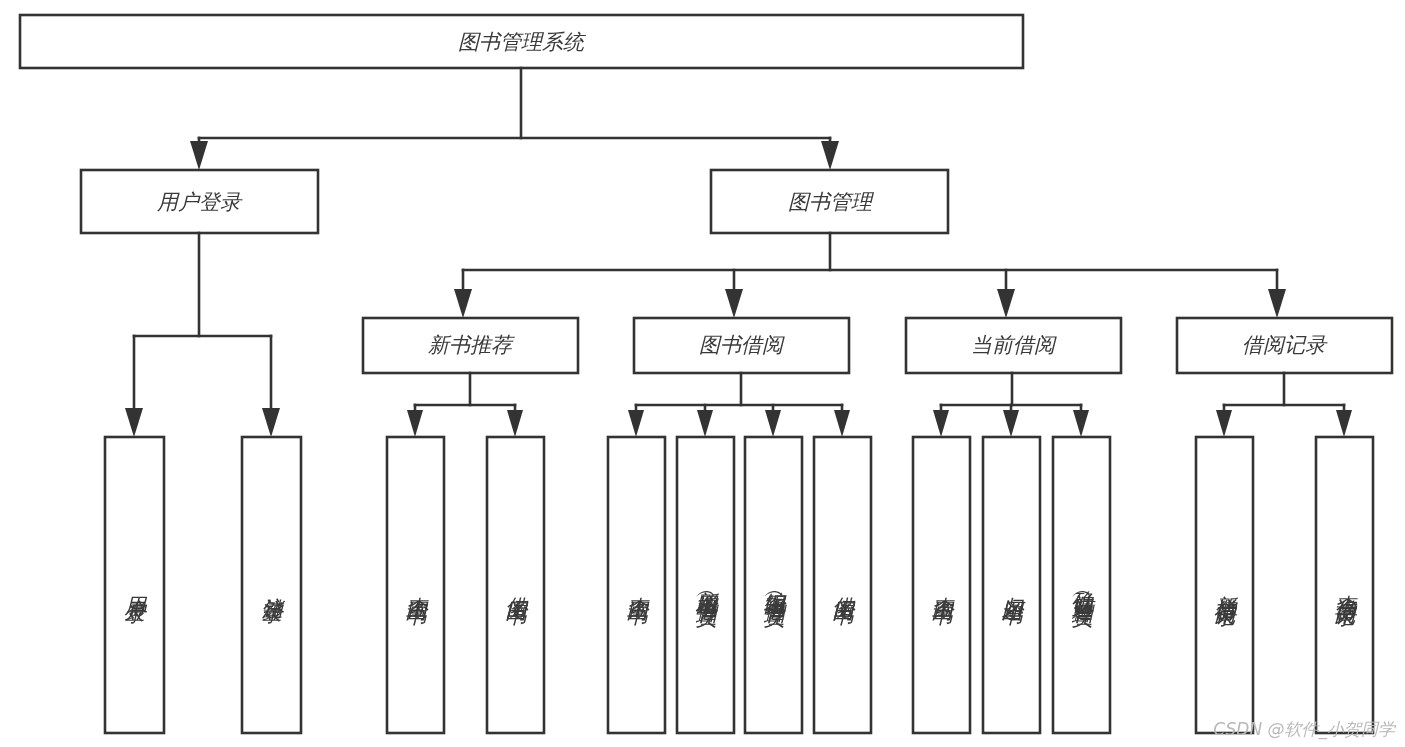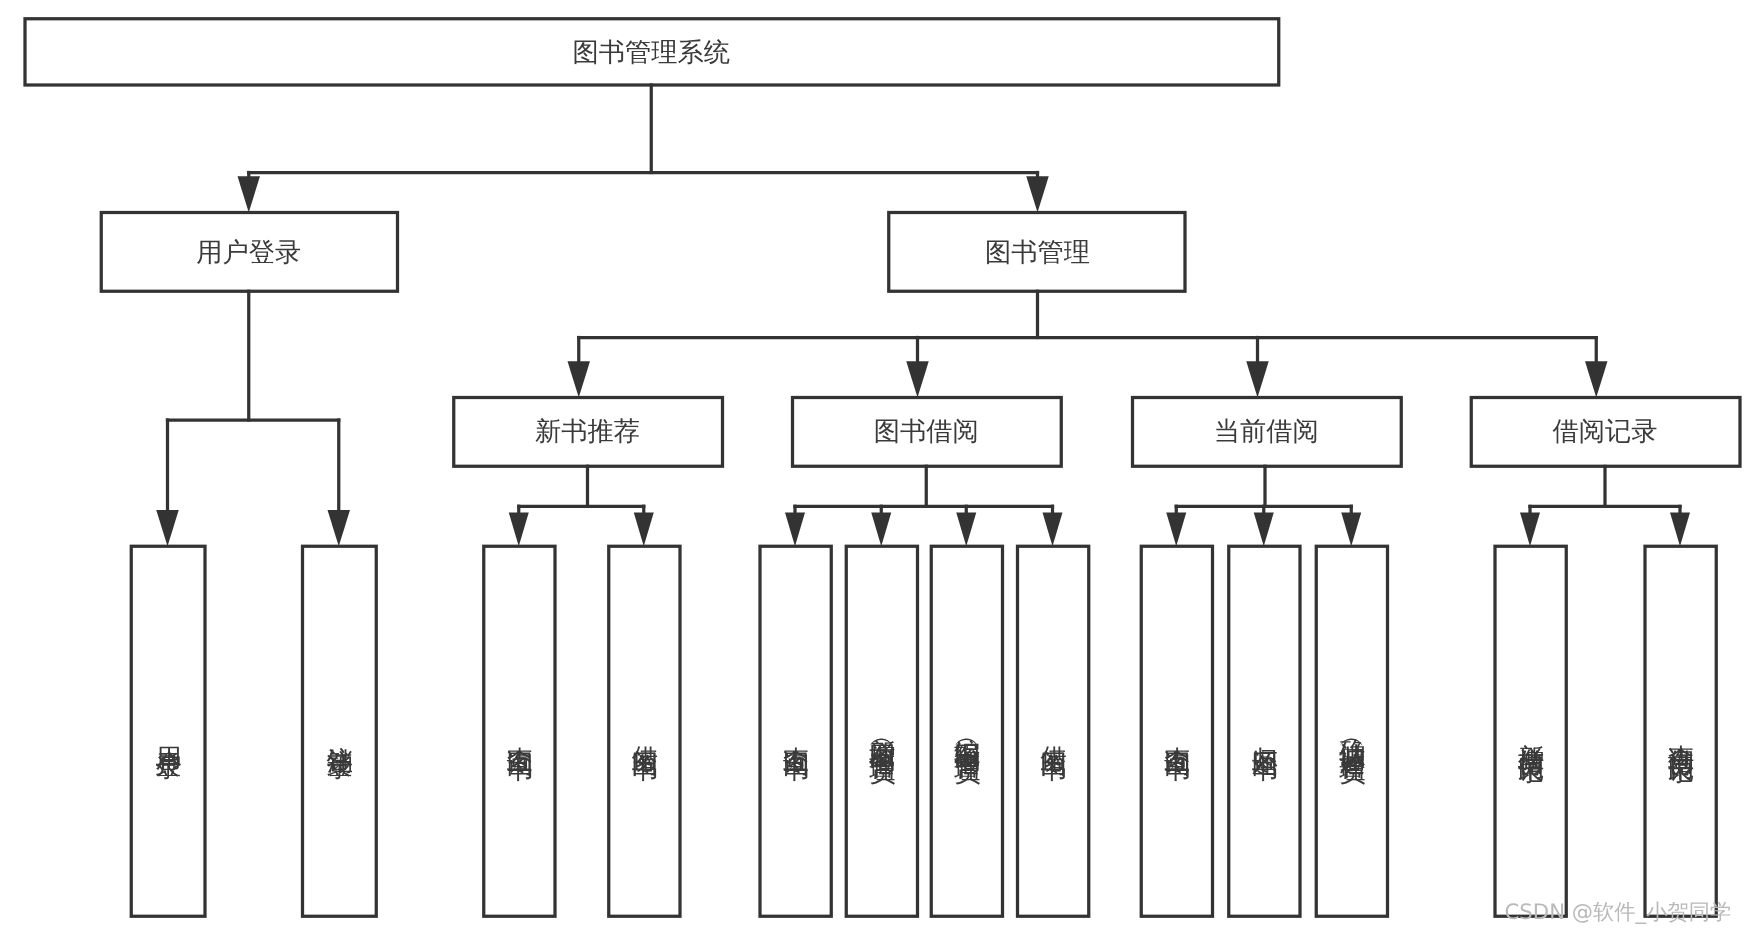--- a/index.html
+++ b/index.html
@@ -11,20 +11,21 @@
     width: 1405px;
     height: 747px;
     font-family: "DejaVu Sans", "Liberation Sans", sans-serif;
     overflow: hidden;
   }
   #diagram-root {
     position: relative;
     width: 1405px;
     height: 747px;
     background: #ffffff;
+    font-style: italic;
   }
   svg.chart-svg {
     position: absolute;
     left: 0;
     top: 0;
     width: 1405px;
     height: 747px;
   }
   .node-box {
     fill: #ffffff;
@@ -59,21 +60,21 @@
     letter-spacing: 2.5px;
     display: flex;
     align-items: center;
     justify-content: center;
     text-align: center;
     white-space: nowrap;
     pointer-events: none;
   }
   .watermark {
     position: absolute;
-    right: 20px;
+    right: 10px;
     bottom: 6px;
     font-family: "DejaVu Sans", "Liberation Sans", sans-serif;
     font-size: 17px;
     color: #b9b9b9;
     white-space: nowrap;
   }
 </style>
 </head>
 <body>
 

